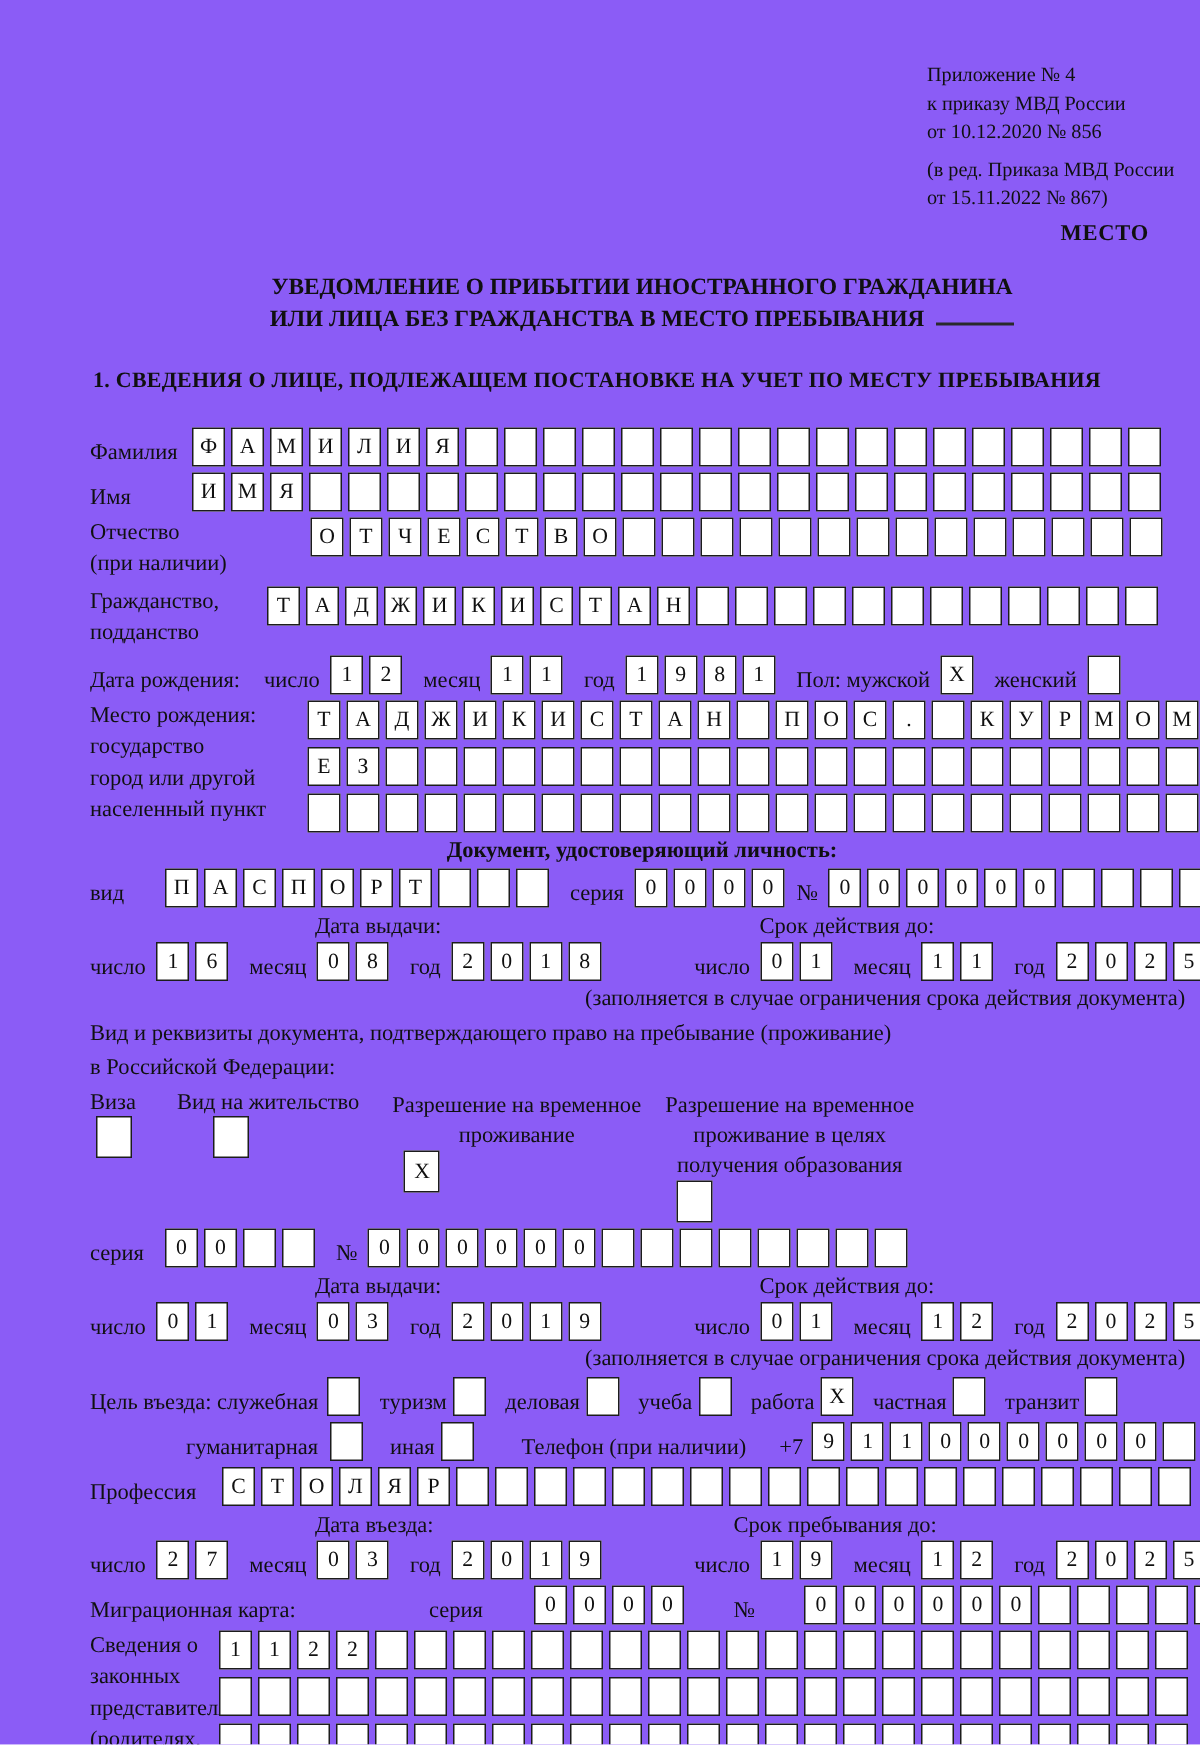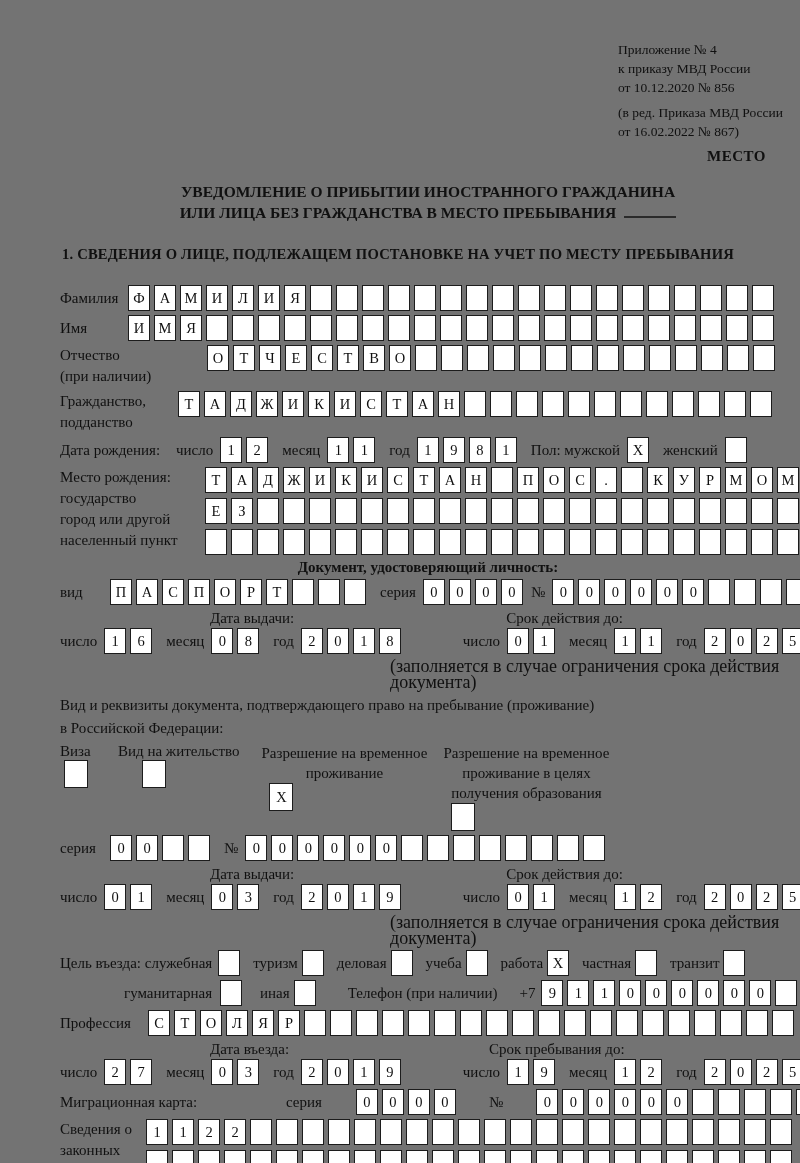--- a/index.html
+++ b/index.html
@@ -1,63 +1,63 @@
 <!DOCTYPE html>
 <html><head>
 <meta charset="utf-8">
 <style>
   html,body{margin:0;padding:0;background:#ffffff;}
   .page{position:relative;width:800px;height:1163px;overflow:hidden;box-sizing:border-box;
-        padding:40px 4px 0 60px;background:#737373;color:#101010;
+        padding:40px 4px 0 60px;background:#8b5cf6;color:#101010;
         font-family:"Liberation Serif","DejaVu Serif",serif;font-size:15px;}
   
   .hdr{position:relative;height:245px;}
   .ref{position:absolute;left:558px;top:0;font-size:13.5px;line-height:19px;white-space:nowrap;}
   .ref .gap{margin-top:6px;}
   .forma{position:absolute;right:30px;top:108px;font-weight:bold;letter-spacing:.5px;}
   .title{position:absolute;left:0;top:141px;width:100%;text-align:center;font-weight:bold;
          font-size:15.5px;line-height:21px;}
   .uline{display:inline-block;width:52px;border-bottom:2px solid #2a2a2a;height:12px;margin-left:8px;}
   .sect{position:absolute;left:2px;top:206px;font-weight:bold;font-size:14.6px;white-space:nowrap;letter-spacing:.2px;}
   
-  .frow{display:flex;align-items:center;margin-bottom:4px;white-space:nowrap;}
+  .frow{display:flex;align-items:flex-end;margin-bottom:4px;white-space:nowrap;}
   .top{align-items:flex-start;}
   .cells{display:inline-flex;flex-wrap:nowrap;}
   .cell{box-sizing:border-box;flex:none;width:22px;height:26px;border:1.8px solid #1c1c1c;
         margin-right:4px;display:inline-flex;align-items:center;justify-content:center;
         font-size:14.5px;background:#fff;}
   .cbx .cell{width:24px;height:28px;}
   .lbl{flex:none;display:inline-block;}
   .lblcol{flex:none;display:flex;flex-direction:column;line-height:21px;}
   .colcells{display:flex;flex-direction:column;gap:5px;}
   .w68{width:68px}.w147{width:147px}.w118{width:118px}.w145{width:145px}.w50{width:50px}.w86{width:86px}
   .sub{margin:0 7px 0 10px;}
   .sub0{margin:0 7px 0 0;}
   .center-b{text-align:center;font-weight:bold;margin:1px 0 3px 0;}
   .dhdr{display:flex;margin:1px 0 1px 0;line-height:18px;}
-  .note{font-size:18px;line-height:16px;margin:0 0 4px 330px;}
+  .note{font-size:15px;line-height:16px;margin:0 0 4px 330px;}
   .intro{line-height:23px;}
   .opt{display:flex;align-items:flex-start;flex-direction:column;}
   .opt .cells{margin-left:8px;margin-top:0;}
   .stack{display:inline-block;text-align:center;line-height:20px;}
   .plbl{margin:0 4px 0 9px;}
   .foot{font-size:13.5px;margin:4px 0 0 170px;}
 </style>
 </head>
 <body>
 
 <div class="page">
 
   <div class="hdr">
     <div class="ref">
       <div>Приложение № 4</div>
       <div>к приказу МВД России</div>
       <div>от 10.12.2020 № 856</div>
       <div class="gap">(в ред. Приказа МВД России</div>
-      <div>от 16.02.2022 № 867)</div>
+      <div>от 15.11.2022 № 867)</div>
     </div>
     <div class="forma">МЕСТО</div>
     <div class="title">
       <div>УВЕДОМЛЕНИЕ О ПРИБЫТИИ ИНОСТРАННОГО ГРАЖДАНИНА</div>
       <div><span>ИЛИ ЛИЦА БЕЗ ГРАЖДАНСТВА В МЕСТО ПРЕБЫВАНИЯ</span><span class="uline"></span></div>
     </div>
     <div class="sect">1. СВЕДЕНИЯ О ЛИЦЕ, ПОДЛЕЖАЩЕМ ПОСТАНОВКЕ НА УЧЕТ ПО МЕСТУ ПРЕБЫВАНИЯ</div>
   </div>
 
   <div class="frow">

